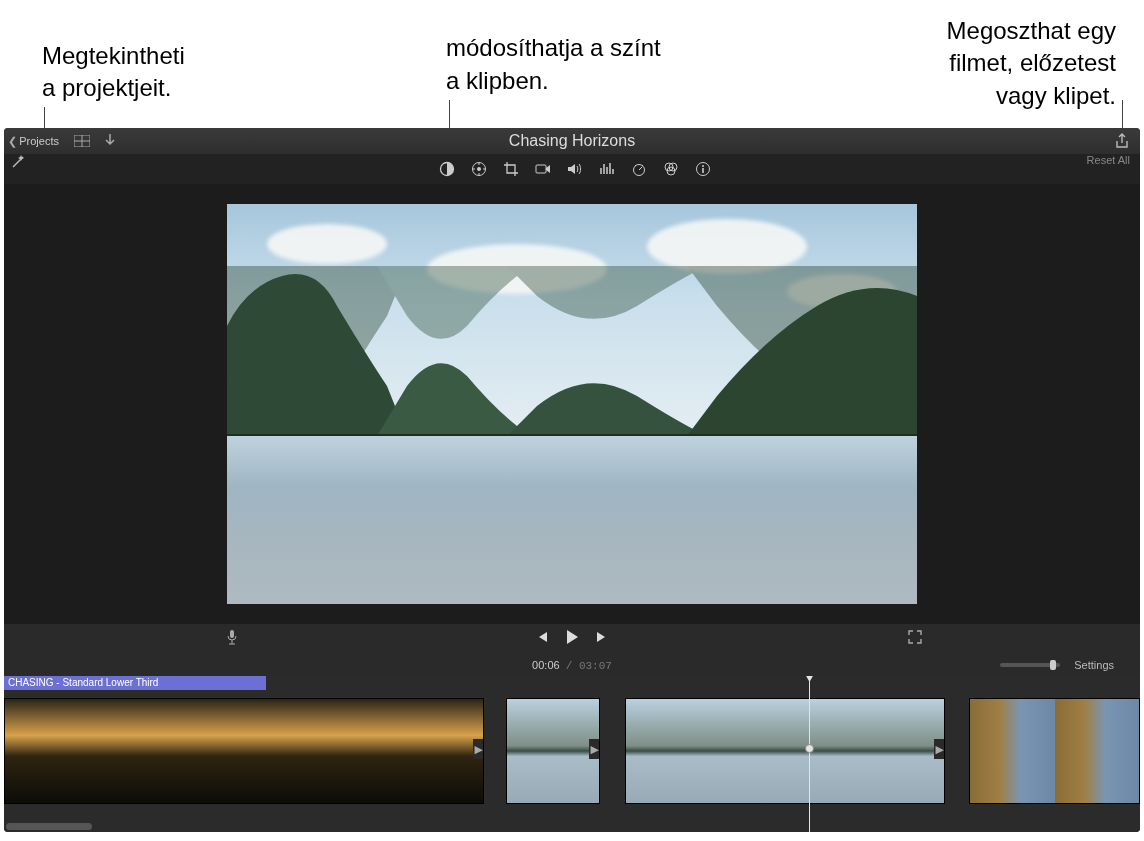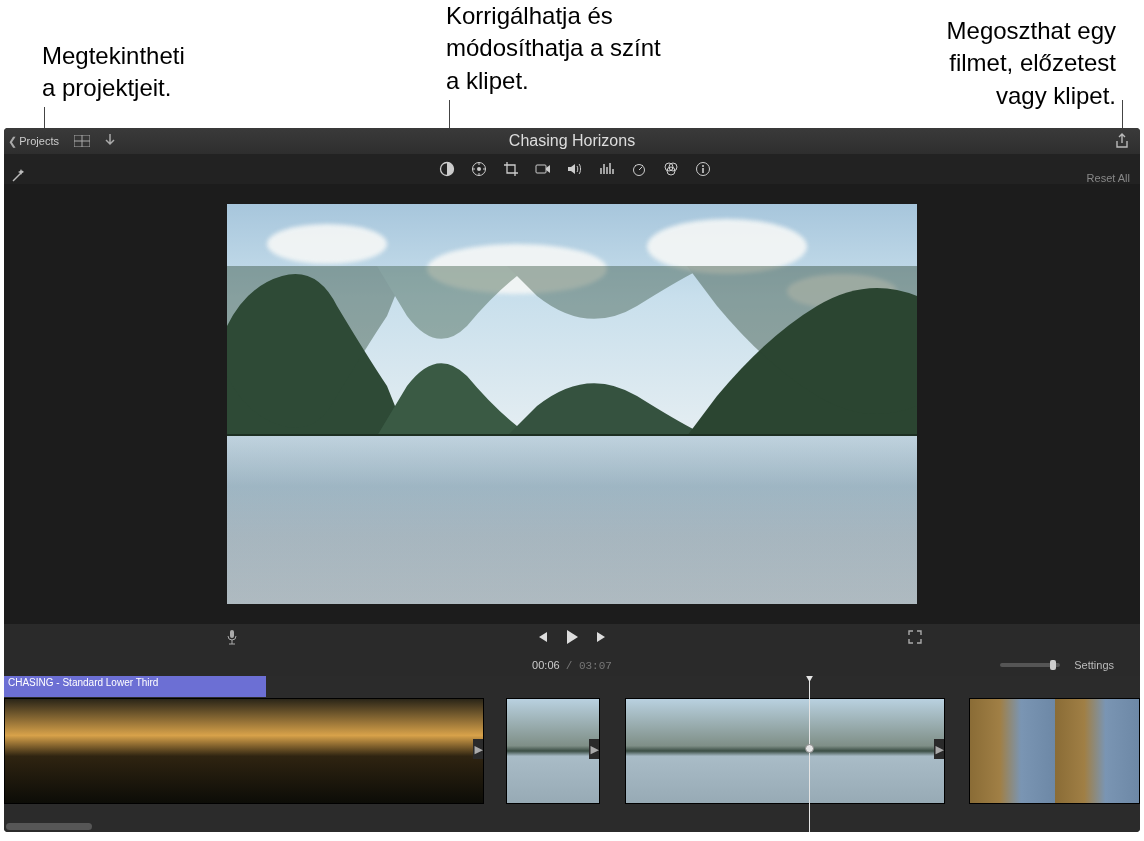--- a/index.html
+++ b/index.html
@@ -7,21 +7,21 @@
   .callout{position:absolute;color:#000;font-size:24px;line-height:1.35;}
   .callout.right{text-align:right;}
   .leader{position:absolute;width:1px;background:#444;}
   .app{position:absolute;left:4px;top:128px;width:1136px;height:704px;background:#2a2a2a;overflow:hidden;border-radius:4px;}
   .titlebar{height:26px;background:linear-gradient(#3a3a3a,#2e2e2e);display:flex;align-items:center;color:#ccc;font-size:11px;position:relative;}
   .projects-btn{display:flex;align-items:center;gap:2px;padding:0 6px 0 4px;cursor:pointer;}
   .projects-btn .chev{font-size:11px;color:#aaa;}
   .tb-btn{width:22px;height:22px;display:flex;align-items:center;justify-content:center;margin-left:6px;cursor:pointer;color:#bbb;}
   .tb-title{position:absolute;left:50%;transform:translateX(-50%);color:#ddd;font-size:16px;}
   .share-btn{position:absolute;right:6px;top:0;width:24px;height:26px;display:flex;align-items:center;justify-content:center;color:#bbb;cursor:pointer;}
-  .toolstrip{height:30px;background:#222;display:flex;align-items:flex-end;position:relative;color:#aaa;}
+  .toolstrip{height:30px;background:#222;display:flex;align-items:flex-start;position:relative;color:#aaa;}
   .wand{width:28px;display:flex;align-items:center;justify-content:center;font-size:14px;cursor:pointer;}
   .tools{position:absolute;left:432px;top:0;height:30px;display:flex;align-items:center;gap:10px;}
   .tool{width:22px;height:22px;display:flex;align-items:center;justify-content:center;cursor:pointer;}
   .reset{position:absolute;right:10px;font-size:11px;color:#888;cursor:pointer;}
   .viewer-wrap{height:440px;background:#1c1c1c;display:flex;align-items:center;justify-content:center;position:relative;}
   .viewer{width:690px;height:400px;background:#000;position:relative;overflow:hidden;}
   .sky{position:absolute;left:0;top:0;right:0;height:58%;background:linear-gradient(#a7c6dc 0%,#c8dfec 40%,#e5eef2 100%);}
   .cloud{position:absolute;background:#f5f7f6;border-radius:50%;filter:blur(2px);opacity:.9;}
   .water{position:absolute;left:0;right:0;bottom:0;height:42%;background:linear-gradient(#b8cdda,#9cb6c5 30%,#aebfc9 60%,#c2cfd6);}
   .reflect{position:absolute;left:0;right:0;bottom:0;height:42%;background:linear-gradient(rgba(255,255,255,.1),rgba(0,0,0,.1));}
@@ -32,21 +32,21 @@
   .mic{position:absolute;left:222px;color:#999;cursor:pointer;}
   .play-group{position:absolute;left:50%;transform:translateX(-50%);display:flex;gap:16px;align-items:center;color:#ccc;}
   .fs{position:absolute;right:218px;color:#999;cursor:pointer;}
   .timebar{height:22px;background:#2a2a2a;display:flex;align-items:center;position:relative;font-size:11px;color:#ccc;}
   .timecode{position:absolute;left:50%;transform:translateX(-50%);}
   .timecode .dur{color:#777;margin-left:3px;font-family:Liberation Mono, monospace;}
   .zoom{position:absolute;right:80px;width:60px;height:4px;background:#555;border-radius:2px;}
   .zoom-knob{position:absolute;top:-3px;right:4px;width:6px;height:10px;background:#ccc;border-radius:2px;}
   .settings{position:absolute;right:26px;color:#bbb;cursor:pointer;}
   .timeline{flex:1;background:#2b2b2b;height:156px;position:relative;overflow:hidden;}
-  .title-strip{position:absolute;top:0;left:0;width:262px;height:21px;background:#6c6fd4;color:#fff;font-size:10px;line-height:14px;padding-left:4px;box-sizing:border-box;}
+  .title-strip{position:absolute;top:0;left:0;width:262px;height:14px;background:#6c6fd4;color:#fff;font-size:10px;line-height:14px;padding-left:4px;box-sizing:border-box;}
   .clip{position:absolute;top:22px;height:106px;border:1px solid #000;box-sizing:border-box;background:#333;overflow:hidden;}
   .clip .thumbs{display:flex;height:100%;}
   .clip.landscape .thumbs>div{flex:1;}
   .sunset-thumb{background:linear-gradient(#2a2518 0%,#d8a24a 35%,#2f2411 55%,#0c0c07 100%);}
   .lake-thumb{background:linear-gradient(#b9d1e0 0%,#7f8f87 45%,#3a4d44 50%,#a9bcc7 55%,#97aab5 100%);}
   .cliff-thumb{background:linear-gradient(90deg,#8a6c36 0%,#a07f45 35%,#7a95b3 60%,#6d88a6 100%);}
   .trans-icon{position:absolute;right:-10px;top:40px;width:20px;height:20px;background:#2a2a2a;display:flex;align-items:center;justify-content:center;color:#aaa;font-size:11px;z-index:2;}
   .audio-label{position:absolute;top:136px;left:0;right:0;height:16px;background:#1e7a3f;border-top:1px solid #34aa5e;color:#cfeedd;font-size:10px;line-height:16px;padding-left:4px;}
   .playhead{position:absolute;top:0;bottom:0;width:1px;background:#e5e5e5;z-index:5;}
   .playhead .head{position:absolute;top:-2px;left:-4px;width:9px;height:9px;}
@@ -58,23 +58,23 @@
 
 <div class="page">
 
   <div class="callout" style="left:42px;top:40px;">
     <span>Megtekintheti</span><br>
     <span>a projektjeit.</span>
   </div>
   <div class="leader" style="left:44px;top:107px;height:22px;"></div>
 
   <div class="callout" style="left:446px;top:0px;">
-    <span>Korrigálhatja és</span><br>
+    <br>
     <span>módosíthatja a színt</span><br>
-    <span>a klipet.</span>
+    <span>a klipben.</span>
   </div>
   <div class="leader" style="left:449px;top:100px;height:58px;"></div>
 
   <div class="callout right" style="right:28px;top:15px;">
     <span>Megoszthat egy</span><br>
     <span>filmet, előzetest</span><br>
     <span>vagy klipet.</span>
   </div>
   <div class="leader" style="left:1122px;top:100px;height:28px;"></div>
 

